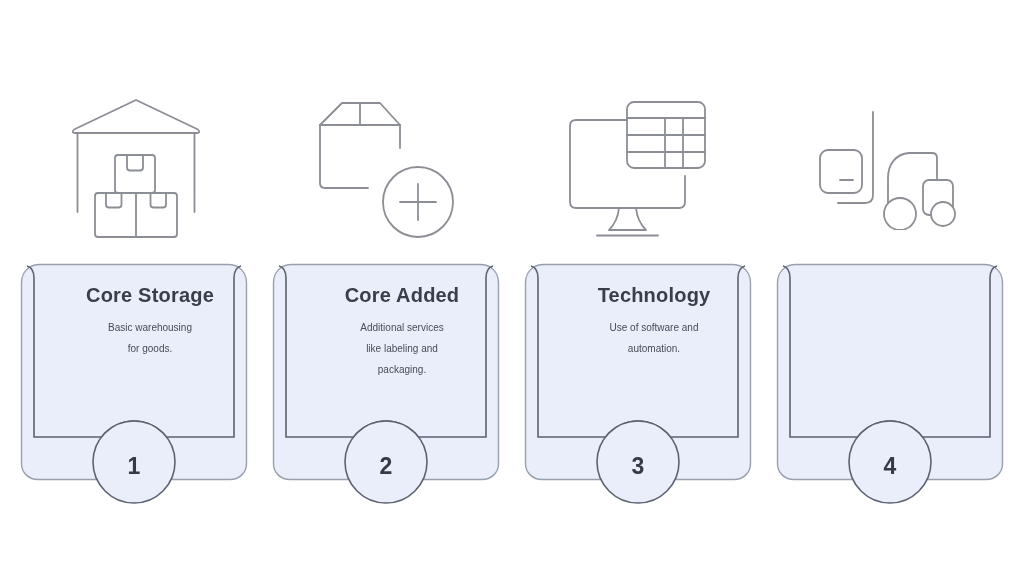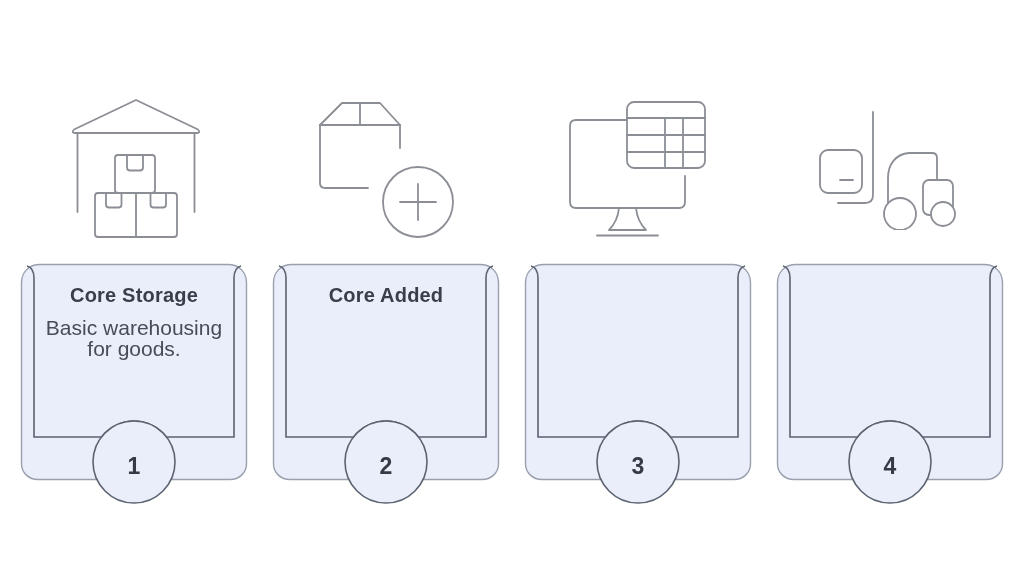--- a/index.html
+++ b/index.html
@@ -5,23 +5,23 @@
   html,body{margin:0;padding:0;background:#ffffff;}
   .canvas{position:relative;width:1024px;height:576px;background:#ffffff;overflow:hidden;
           font-family:"Liberation Sans",sans-serif;}
   .step{position:absolute;top:0;width:228px;height:576px;}
   .step-icon{position:absolute;}
   .icon1{left:35px;top:92px;}
   .icon2{left:28px;top:90px;}
   .icon3{left:34px;top:95px;}
   .icon4{left:29px;top:100px;}
   .card-shape{position:absolute;left:0;top:263px;}
-  .step-text{position:absolute;left:0;top:282px;width:228px;text-align:center;}
+  .step-text{position:absolute;left:16px;top:282px;width:228px;text-align:center;}
   .step-title{font-size:20px;line-height:26px;font-weight:700;color:#393e48;letter-spacing:.2px;}
-  .step-desc{margin-top:9px;font-size:21px;line-height:21px;color:#464c58;white-space:pre-line;}
+  .step-desc{margin-top:9px;font-size:10px;line-height:21px;color:#464c58;white-space:pre-line;}
   .num{font-family:"Liberation Sans",sans-serif;font-size:23px;font-weight:700;fill:#353a44;}
   .lineart{fill:none;stroke:#8b8e95;stroke-width:1.8;stroke-linecap:round;stroke-linejoin:round;}
 </style>
 </head>
 <body>
 
 <div class="canvas">
 
   <section class="step" style="left:20px">
     <svg class="step-icon icon1" width="160" height="150" viewBox="0 0 160 150">
@@ -64,20 +64,23 @@
       </g>
     </svg>
     <svg class="card-shape" width="228" height="242" viewBox="0 0 228 242">
       <path d="M 20,1.5 L 208,1.5 C 219,1.5 226.5,9 226.5,20 L 226.5,201 C 226.5,210 219,216.5 210,216.5 L 18,216.5 C 9,216.5 1.5,210 1.5,201 L 1.5,20 C 1.5,9 9,1.5 20,1.5 Z" fill="#e9eefa" stroke="#98a0ad" stroke-width="1.4"></path>
       <path d="M 7,3 C 12.5,4.5 14,9 14,15 V 174 H 81.5 A 41 41 0 0 1 146.5 174 H 214 V 15 C 214,9 215.5,4.5 221,3" fill="none" stroke="#5b6270" stroke-width="1.6"></path>
       <circle cx="114" cy="199" r="41" fill="#e9eefa" stroke="#5b6270" stroke-width="1.6"></circle>
       <text class="num" x="114" y="211" text-anchor="middle">2</text>
     </svg>
     <div class="step-text">
       <div class="step-title">Core Added</div>
+      <div class="step-desc">Additional services
+like labeling and
+packaging.</div>
     </div>
   </section>
 
   <section class="step" style="left:524px">
     <svg class="step-icon icon3" width="160" height="148" viewBox="0 0 160 148">
       <g class="lineart">
         <path d="M 69,25 H 18 Q 12,25 12,31 V 107 Q 12,113 18,113 H 121 Q 127,113 127,107 V 81"></path>
         <path d="M 61,113 C 60,123 56,130 51,135 H 88 C 83,130 79,123 78,113"></path>
         <path d="M 39,140.5 H 100"></path>
         <rect x="69" y="7" width="78" height="66" rx="7" fill="#ffffff"></rect>
@@ -87,20 +90,25 @@
         <path d="M 107,23 V 73"></path>
           <path d="M 125,23 V 73"></path>
       </g>
     </svg>
     <svg class="card-shape" width="228" height="242" viewBox="0 0 228 242">
       <path d="M 20,1.5 L 208,1.5 C 219,1.5 226.5,9 226.5,20 L 226.5,201 C 226.5,210 219,216.5 210,216.5 L 18,216.5 C 9,216.5 1.5,210 1.5,201 L 1.5,20 C 1.5,9 9,1.5 20,1.5 Z" fill="#e9eefa" stroke="#98a0ad" stroke-width="1.4"></path>
       <path d="M 7,3 C 12.5,4.5 14,9 14,15 V 174 H 81.5 A 41 41 0 0 1 146.5 174 H 214 V 15 C 214,9 215.5,4.5 221,3" fill="none" stroke="#5b6270" stroke-width="1.6"></path>
       <circle cx="114" cy="199" r="41" fill="#e9eefa" stroke="#5b6270" stroke-width="1.6"></circle>
       <text class="num" x="114" y="211" text-anchor="middle">3</text>
     </svg>
+    <div class="step-text">
+      <div class="step-title">Technology</div>
+      <div class="step-desc">Use of software and
+automation.</div>
+    </div>
   </section>
 
   <section class="step" style="left:776px">
     <svg class="step-icon icon4" width="160" height="130" viewBox="0 0 160 130">
       <g class="lineart">
         <rect x="15" y="50" width="42" height="43" rx="8"></rect>
         <path d="M 35,80 H 48"></path>
         <path d="M 68,12 V 95 Q 68,103 60,103 H 33"></path>
         <path d="M 83,118 V 78 C 83,64 91,54 104,53 L 127,53 Q 132,53 132,58 V 80"></path>
         <rect x="118" y="80" width="30" height="35" rx="6"></rect>

